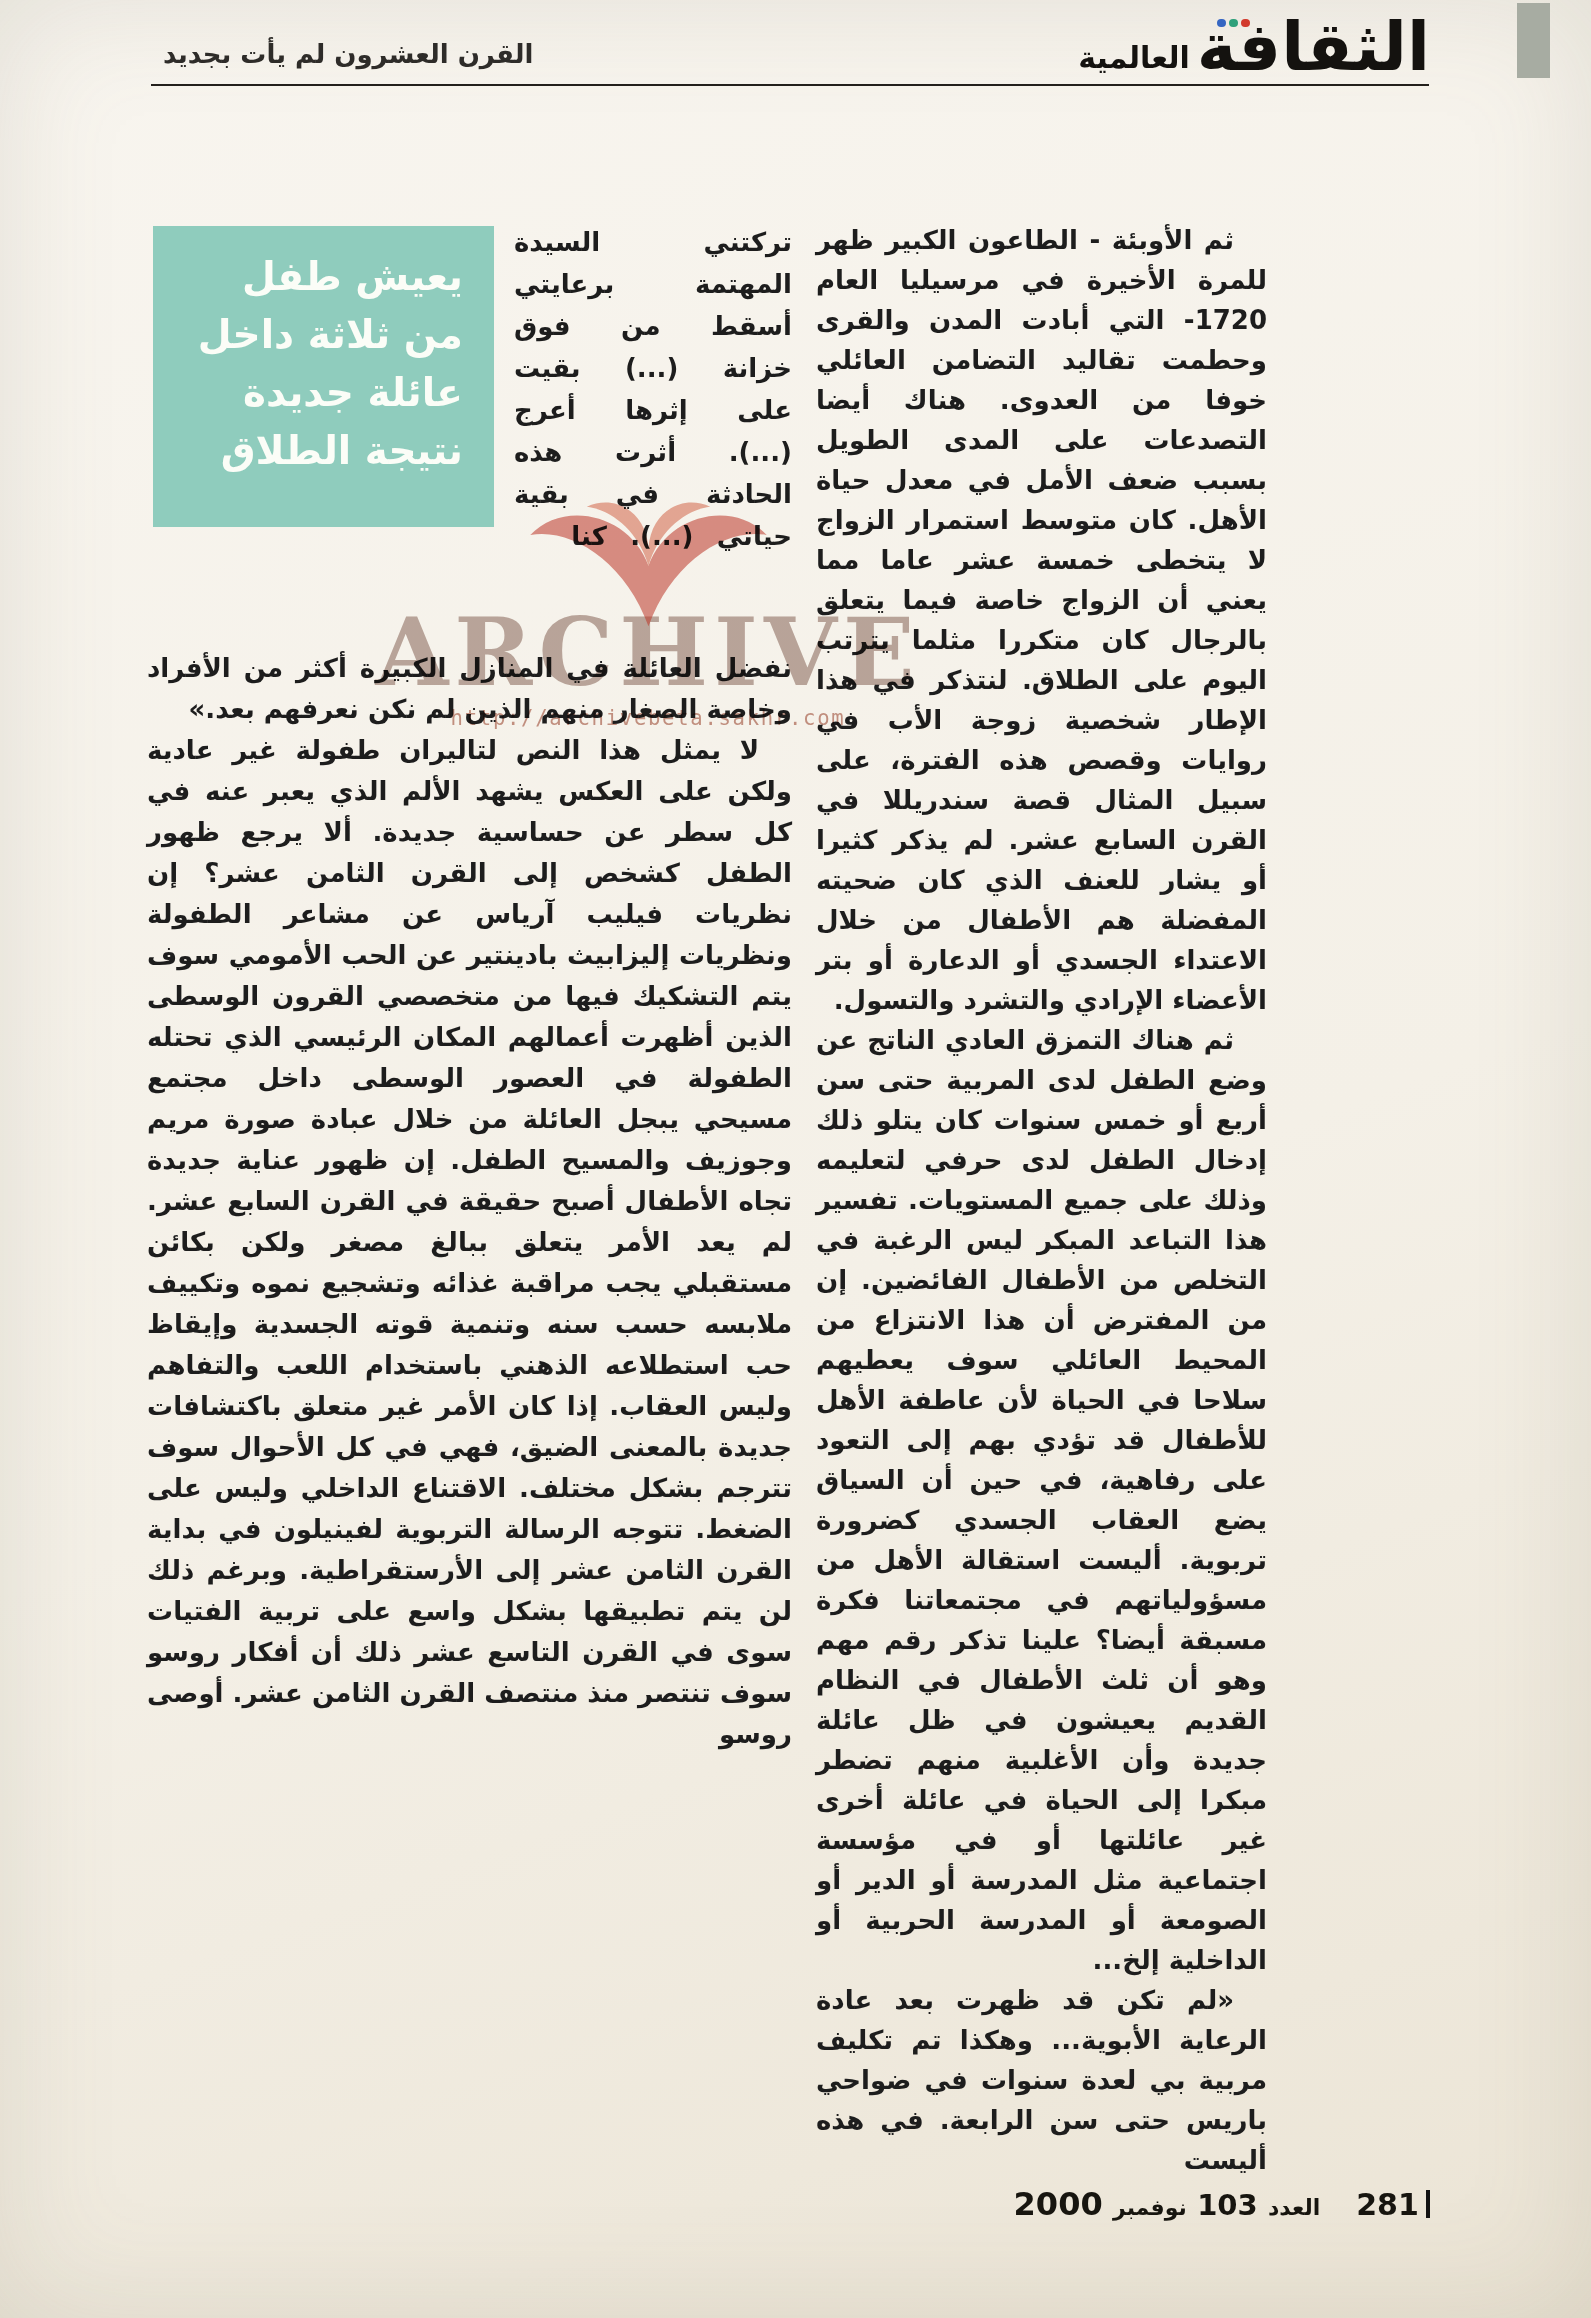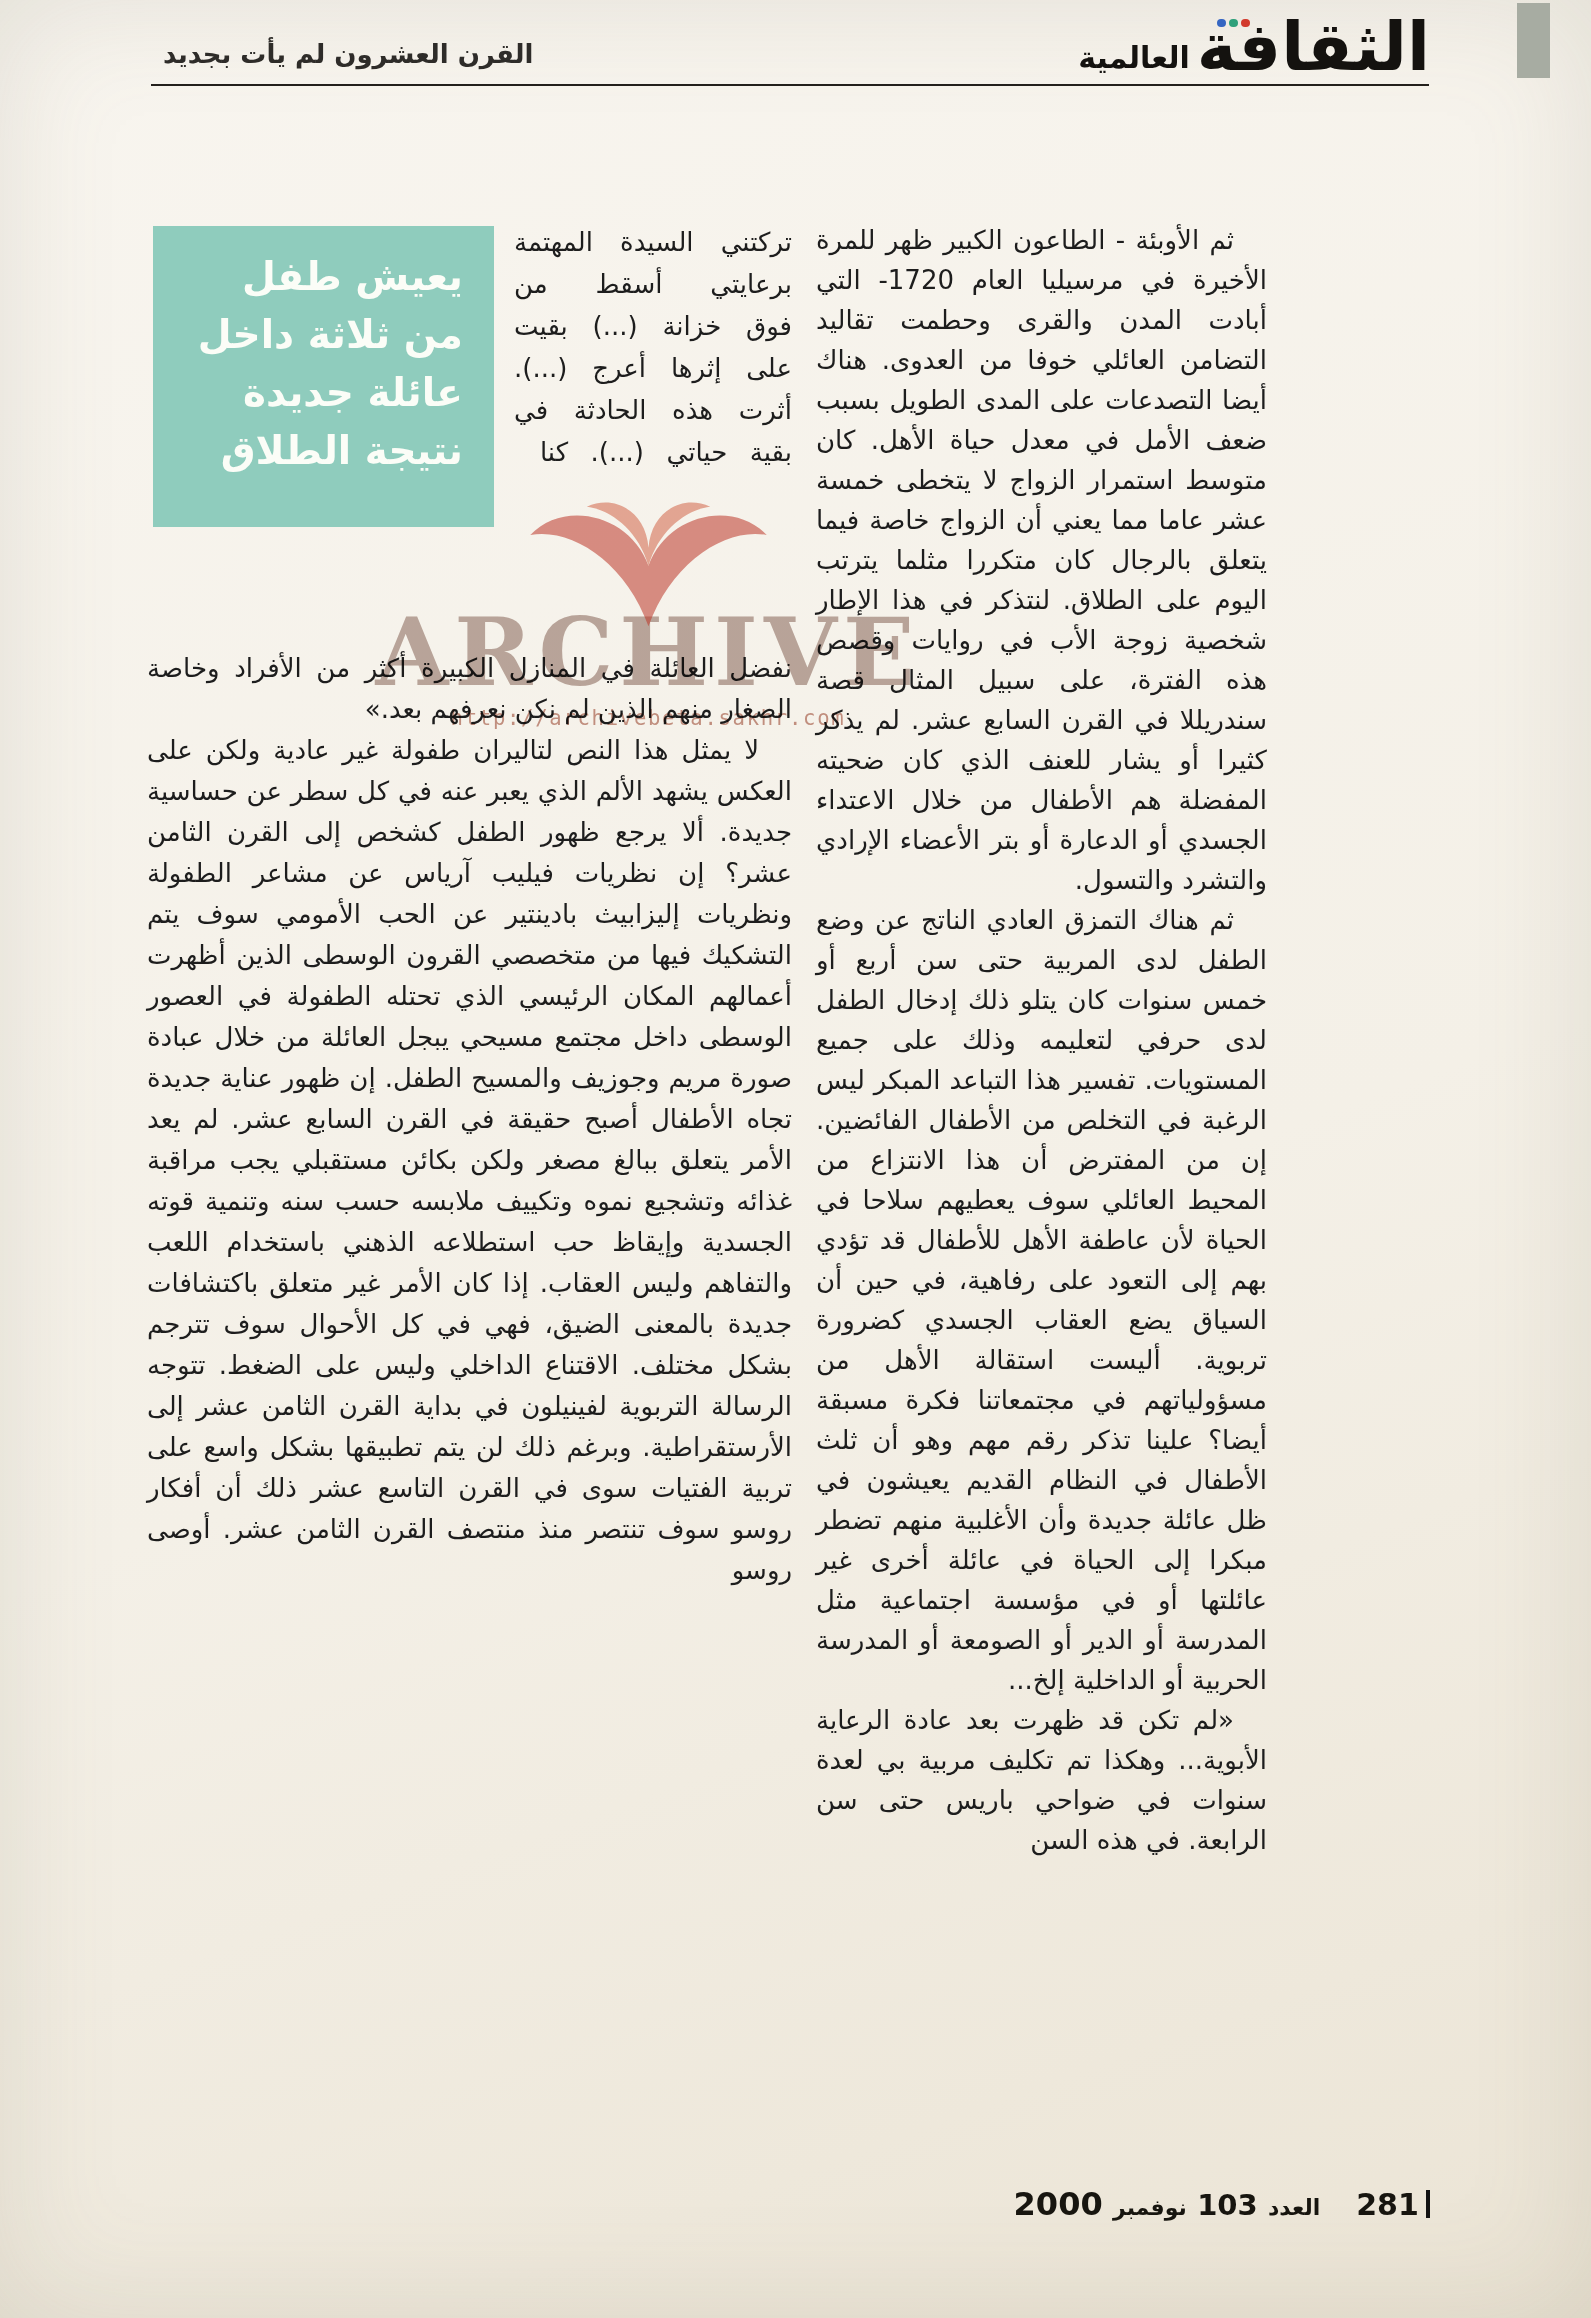--- a/index.html
+++ b/index.html
@@ -55,21 +55,21 @@
     position: absolute; top: 84px; left: 151px;
     width: 1278px; height: 1.7px; background: #23201c;
   }
 
   
   .article-col {
     position: absolute;
     direction: rtl;
     text-align: justify;
   }
-  .article-col p { margin: 0; }
+  .article-col p { margin: 0; font-weight: bold; }
   .article-col p.indent { text-indent: 33px; }
 
   .col-right {
     top: 220px; left: 816px; width: 451px;
     font-size: 26px; line-height: 40px;
   }
   .col-mid {
     top: 221px; left: 514px; width: 278px;
     font-size: 26px; line-height: 42px;
     word-spacing: 0.55em;
@@ -152,21 +152,21 @@
     <span>يعيش طفل من ثلاثة داخل عائلة جديدة نتيجة الطلاق</span>
   </div>
 
   <div class="article-col col-mid" dir="rtl">
     <p>تركتني السيدة المهتمة برعايتي أسقط من فوق خزانة (...) بقيت على إثرها أعرج (...). أثرت هذه الحادثة في بقية حياتي (...). كنا</p>
   </div>
 
   <div class="article-col col-right" dir="rtl">
     <p class="indent">ثم الأوبئة - الطاعون الكبير ظهر للمرة الأخيرة في مرسيليا العام 1720- التي أبادت المدن والقرى وحطمت تقاليد التضامن العائلي خوفا من العدوى. هناك أيضا التصدعات على المدى الطويل بسبب ضعف الأمل في معدل حياة الأهل. كان متوسط استمرار الزواج لا يتخطى خمسة عشر عاما مما يعني أن الزواج خاصة فيما يتعلق بالرجال كان متكررا مثلما يترتب اليوم على الطلاق. لنتذكر في هذا الإطار شخصية زوجة الأب في روايات وقصص هذه الفترة، على سبيل المثال قصة سندريللا في القرن السابع عشر. لم يذكر كثيرا أو يشار للعنف الذي كان ضحيته المفضلة هم الأطفال من خلال الاعتداء الجسدي أو الدعارة أو بتر الأعضاء الإرادي والتشرد والتسول.</p>
     <p class="indent">ثم هناك التمزق العادي الناتج عن وضع الطفل لدى المربية حتى سن أربع أو خمس سنوات كان يتلو ذلك إدخال الطفل لدى حرفي لتعليمه وذلك على جميع المستويات. تفسير هذا التباعد المبكر ليس الرغبة في التخلص من الأطفال الفائضين. إن من المفترض أن هذا الانتزاع من المحيط العائلي سوف يعطيهم سلاحا في الحياة لأن عاطفة الأهل للأطفال قد تؤدي بهم إلى التعود على رفاهية، في حين أن السياق يضع العقاب الجسدي كضرورة تربوية. أليست استقالة الأهل من مسؤولياتهم في مجتمعاتنا فكرة مسبقة أيضا؟ علينا تذكر رقم مهم وهو أن ثلث الأطفال في النظام القديم يعيشون في ظل عائلة جديدة وأن الأغلبية منهم تضطر مبكرا إلى الحياة في عائلة أخرى غير عائلتها أو في مؤسسة اجتماعية مثل المدرسة أو الدير أو الصومعة أو المدرسة الحربية أو الداخلية إلخ...</p>
-    <p class="indent">«لم تكن قد ظهرت بعد عادة الرعاية الأبوية... وهكذا تم تكليف مربية بي لعدة سنوات في ضواحي باريس حتى سن الرابعة. في هذه السن</p>
+    <p class="indent">«لم تكن قد ظهرت بعد عادة الرعاية الأبوية... وهكذا تم تكليف مربية بي لعدة سنوات في ضواحي باريس حتى سن الرابعة. في هذه أليست</p>
   </div>
 
   <div class="article-col col-wide" dir="rtl">
     <p>نفضل العائلة في المنازل الكبيرة أكثر من الأفراد وخاصة الصغار منهم الذين لم نكن نعرفهم بعد.»</p>
     <p class="indent">لا يمثل هذا النص لتاليران طفولة غير عادية ولكن على العكس يشهد الألم الذي يعبر عنه في كل سطر عن حساسية جديدة. ألا يرجع ظهور الطفل كشخص إلى القرن الثامن عشر؟ إن نظريات فيليب آرياس عن مشاعر الطفولة ونظريات إليزابيث بادينتير عن الحب الأمومي سوف يتم التشكيك فيها من متخصصي القرون الوسطى الذين أظهرت أعمالهم المكان الرئيسي الذي تحتله الطفولة في العصور الوسطى داخل مجتمع مسيحي يبجل العائلة من خلال عبادة صورة مريم وجوزيف والمسيح الطفل. إن ظهور عناية جديدة تجاه الأطفال أصبح حقيقة في القرن السابع عشر. لم يعد الأمر يتعلق ببالغ مصغر ولكن بكائن مستقبلي يجب مراقبة غذائه وتشجيع نموه وتكييف ملابسه حسب سنه وتنمية قوته الجسدية وإيقاظ حب استطلاعه الذهني باستخدام اللعب والتفاهم وليس العقاب. إذا كان الأمر غير متعلق باكتشافات جديدة بالمعنى الضيق، فهي في كل الأحوال سوف تترجم بشكل مختلف. الاقتناع الداخلي وليس على الضغط. تتوجه الرسالة التربوية لفينيلون في بداية القرن الثامن عشر إلى الأرستقراطية. وبرغم ذلك لن يتم تطبيقها بشكل واسع على تربية الفتيات سوى في القرن التاسع عشر ذلك أن أفكار روسو سوف تنتصر منذ منتصف القرن الثامن عشر. أوصى روسو</p>
   </div>
 
   <div class="watermark">
     <svg class="wm-logo" viewBox="0 0 200 110" aria-hidden="true">
       <path d="M100 105 C82 55 40 28 8 34 C34 6 86 18 100 58 C114 18 166 6 192 34 C160 28 118 55 100 105 Z" style="fill: var(--watermark-red, #c43a2c);"></path>

